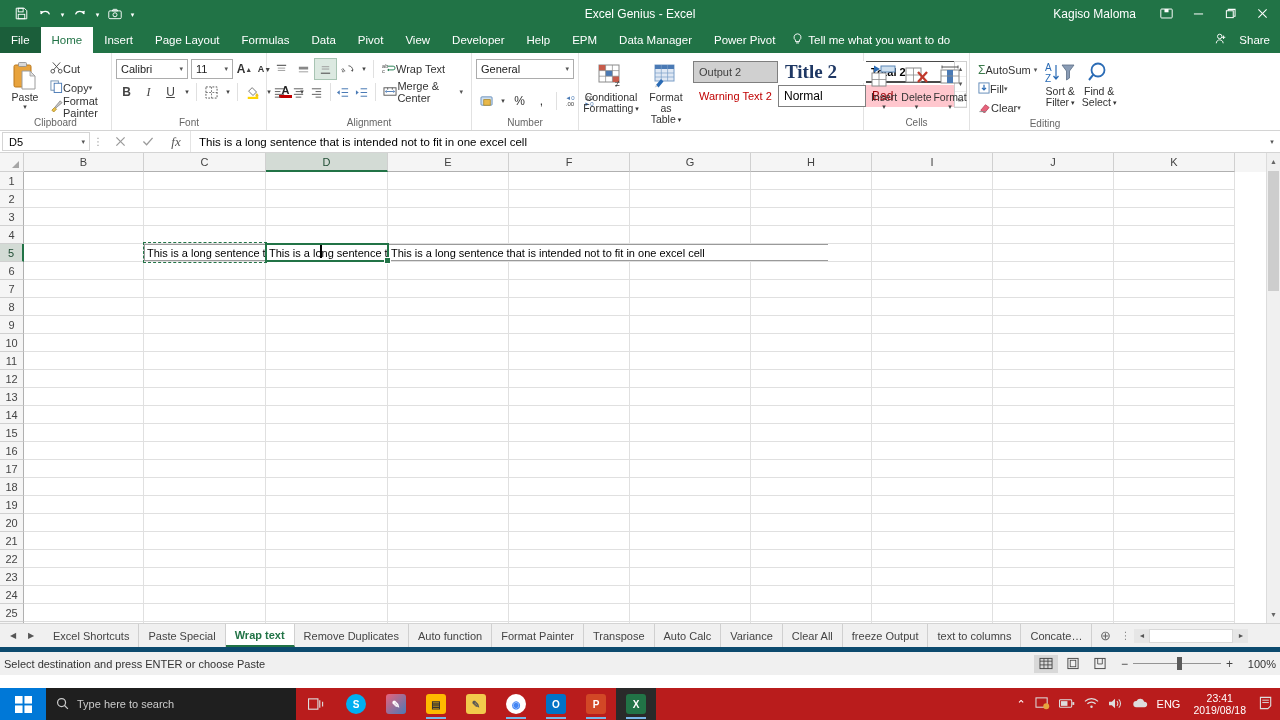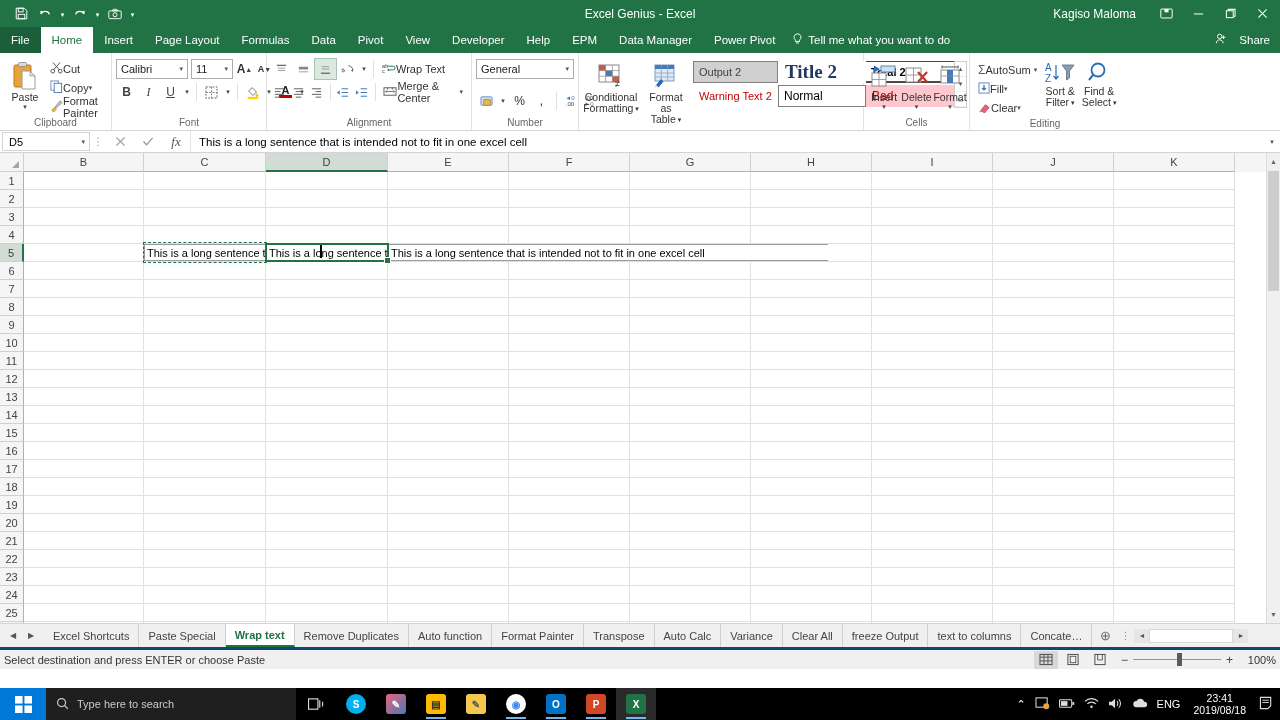--- a/index.html
+++ b/index.html
@@ -197,34 +197,34 @@
   .addsheet { width: 26px; display: flex; align-items: center; justify-content: center;
      font-size: 13px; color: #666; cursor: pointer; }
   .tabdots { width: 14px; display: flex; align-items: center; justify-content: center;
      color: #888; font-size: 10px; cursor: pointer; }
   .hsb { display: flex; align-items: center; margin-left: 2px; }
   .hsb .a { width: 15px; height: 14px; background: #e6e6e6; display: flex;
      align-items: center; justify-content: center; font-size: 7px; color: #555; cursor:pointer;}
   .hsb .track { width: 84px; height: 14px; background: #fff; border: 1px solid #d8d8d8; cursor:pointer; }
 
   
-  .statusbar { height: 22px; background: #f0f0f0; display: flex; align-items: center;
-     border-top: 3px solid #0c4a6e; padding: 0 4px; font-size: 11px; color: #333; }
+  .statusbar { height: 28px; background: #f0f0f0; display: flex; align-items: center;
+     border-top: 5px solid #0c4a6e; padding: 0 4px; font-size: 11px; color: #333; }
   .st-right { margin-left: auto; display: flex; align-items: center; gap: 3px; }
   .viewbtn { width: 24px; height: 18px; display: flex; align-items: center;
      justify-content: center; cursor: pointer; color: #444; }
   .viewbtn.active { background: #d8d8d8; }
   .zoomslider { display: flex; align-items: center; gap: 5px; margin: 0 6px; }
   .ztrack { width: 88px; height: 1px; background: #949494; position: relative; }
   .zthumb { position: absolute; left: 44px; top: -6px; width: 5px; height: 13px;
      background: #5a5a5a; cursor: pointer; }
   .zpct { font-size: 11px; color: #333; width: 34px; text-align: right; }
 
   
-  .taskbar { height: 32px; background: #000000; display: flex; align-items: center;
+  .taskbar { height: 32px; background: #b91c1c; display: flex; align-items: center;
      position: absolute; bottom: 0; left: 0; right: 0; }
   .startbtn { width: 46px; height: 32px; background: #0078d7; display: flex;
      align-items: center; justify-content: center; cursor: pointer; }
   .tsearch { width: 250px; height: 32px; background: #1f1f1f; display: flex;
      align-items: center; gap: 8px; padding: 0 10px; color: #ccc; font-size: 11px;
      cursor: text; }
   .tbtn { width: 40px; height: 32px; display: flex; align-items: center;
      justify-content: center; cursor: pointer; position: relative; }
   .tbtn.running::after { content: ''; position: absolute; bottom: 1px; left: 10px;
      right: 10px; height: 2px; background: #77b7e8; }

